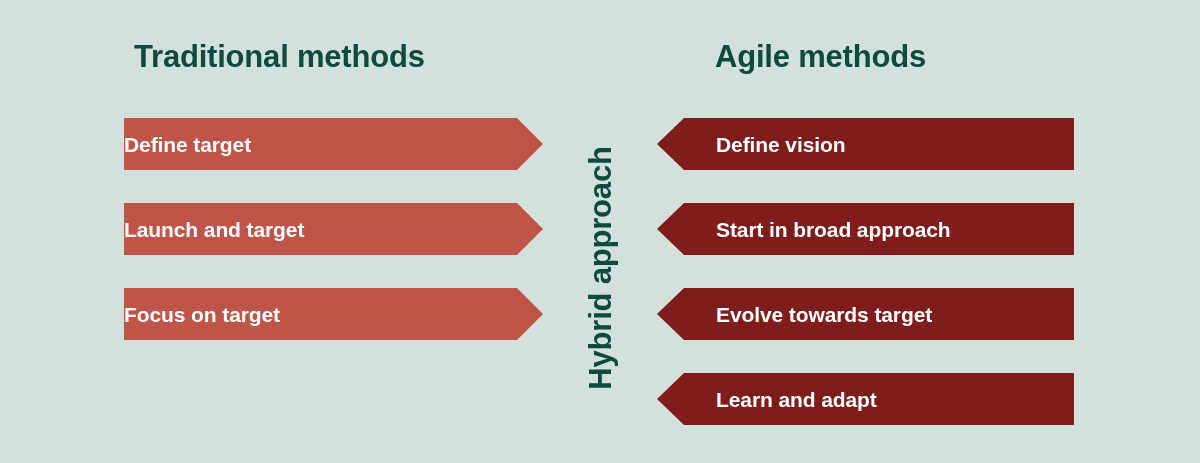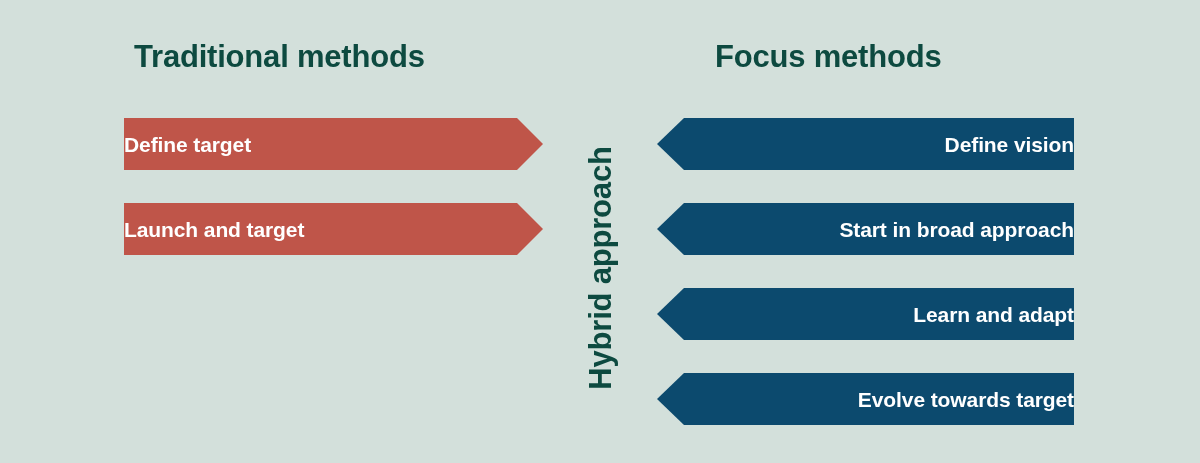--- a/index.html
+++ b/index.html
@@ -69,63 +69,66 @@
   
   .arrow-right {
     background: #bf5549;
     clip-path: polygon(0 0, calc(100% - 26px) 0, 100% 50%, calc(100% - 26px) 100%, 0 100%);
     justify-content: flex-start;
     padding-right: 40px;
   }
 
   
   .arrow-left {
-    background: #0c4a6e;
+    background: #7f1d1d;
     clip-path: polygon(27px 0, 100% 0, 100% 100%, 27px 100%, 0 50%);
-    justify-content: flex-end;
+    justify-content: flex-start;
     padding-left: 59px;
   }
 
   .arrow-label {
     color: #ffffff;
     font-size: 21px;
     font-weight: bold;
     letter-spacing: -0.1px;
     white-space: nowrap;
     line-height: 1;
   }
 </style>
 </head>
 <body>
 
 <div class="canvas">
 
   <div class="col-title" id="title-left">Traditional methods</div>
 
-  <div class="col-title" id="title-right">Focus methods</div>
+  <div class="col-title" id="title-right">Agile methods</div>
 
   <div class="hybrid-label">Hybrid approach</div>
 
   <div class="flow" id="flow-left">
     <div class="arrow arrow-right">
       <span class="arrow-label">Define target</span>
     </div>
     <div class="arrow arrow-right">
       <span class="arrow-label">Launch and target</span>
+    </div>
+    <div class="arrow arrow-right">
+      <span class="arrow-label">Focus on target</span>
     </div>
   </div>
 
   <div class="flow" id="flow-right">
     <div class="arrow arrow-left">
       <span class="arrow-label">Define vision</span>
     </div>
     <div class="arrow arrow-left">
       <span class="arrow-label">Start in broad approach</span>
     </div>
     <div class="arrow arrow-left">
-      <span class="arrow-label">Learn and adapt</span>
+      <span class="arrow-label">Evolve towards target</span>
     </div>
     <div class="arrow arrow-left">
-      <span class="arrow-label">Evolve towards target</span>
+      <span class="arrow-label">Learn and adapt</span>
     </div>
   </div>
 
 </div>
 
 </body></html>

